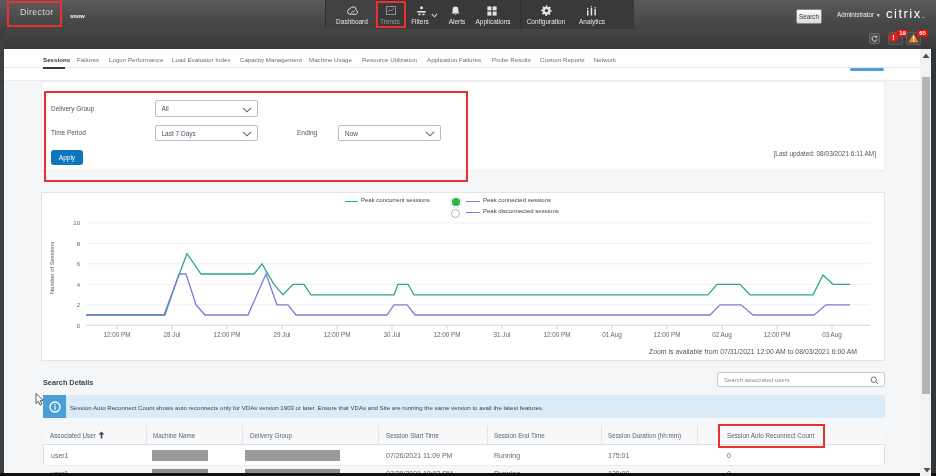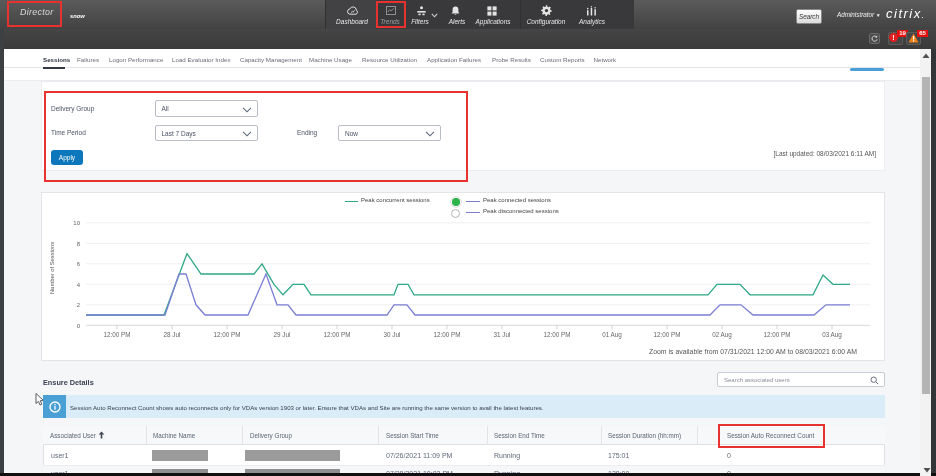--- a/index.html
+++ b/index.html
@@ -4,21 +4,21 @@
 <style>
   * { margin:0; padding:0; box-sizing:border-box; }
   html,body { width:936px; height:476px; overflow:hidden; }
   body { font-family:"Liberation Sans", sans-serif; position:relative; background:#f5f6f8; }
   .abs { position:absolute; white-space:nowrap; }
   .redbox { position:absolute; border:2.5px solid #e8322f; }
 </style>
 </head>
 <body>
 
-<div class="abs" id="navbar" style="left:0;top:0;width:936px;height:29px;background:linear-gradient(#5b5b5b,#424242);font-style:italic;">
+<div class="abs" id="navbar" style="left:0;top:0;width:936px;height:29px;background:linear-gradient(#5b5b5b,#424242);">
 
   <div class="abs" style="left:325px;top:0;width:309px;height:29px;background:#39393b;"></div>
   <div class="abs" style="left:325px;top:0;width:51px;height:29px;background:#424244;border-left:1px solid #313133;"></div>
   <div class="abs" style="left:520px;top:0;width:1px;height:29px;background:#303032;"></div>
 
   <div class="abs" style="left:20px;top:7px;font-size:8.9px;color:#d9d9d9;letter-spacing:0.3px;">Director</div>
   <div class="redbox" style="left:7px;top:1px;width:55px;height:26px;"></div>
   <div class="abs" style="left:70px;top:13px;font-size:5.8px;font-weight:bold;color:#fff;">snow</div>
 
   <div class="abs" style="left:336px;top:17.5px;width:32px;text-align:center;font-size:6.5px;color:#e8e8e8;">Dashboard</div>
@@ -207,21 +207,21 @@
   <polyline fill="none" stroke="#2da884" stroke-width="1.3" points="
     26,100 104,100 127,38.6 141,59 194,59 202,48.8 214,69.3 223,79.8 233,69.3 244,69.3 251,79.8
     334,79.8 338,69.3 348,69.3 354,79.8 648,79.8 657,69.3 680,69.3 690,79.8 753,79.8 763,60 773,69.3 790,69.3"></polyline>
 
   <polyline fill="none" stroke="#7b7fd4" stroke-width="1.3" points="
     26,100 105,100 119,59 126,59 136,89.8 145,100 188,100 206,59 217,89.8 228,89.8 236,100
     327,100 334,89.8 347,89.8 355,100 650,100 660,89.8 681,89.8 693,100 754,100 766,89.8 790,89.8"></polyline>
 </svg>
 <div class="abs" style="left:557px;top:348px;width:300px;text-align:right;font-size:6.9px;color:#555;">Zoom is available from 07/31/2021 12:00 AM to 08/03/2021 6:00 AM</div>
 
-<div class="abs" style="left:43px;top:378px;font-size:7.3px;font-weight:bold;color:#3b4354;">Ensure Details</div>
+<div class="abs" style="left:43px;top:378px;font-size:7.3px;font-weight:bold;color:#3b4354;">Search Details</div>
 <div class="abs" style="left:717px;top:372px;width:168px;height:15px;background:#fff;border:1px solid #c8ccd2;border-radius:2px;">
   <span class="abs" style="left:6px;top:4px;font-size:6px;color:#8a8f99;">Search associated users</span>
   <svg class="abs" style="right:5px;top:3px;" width="9" height="9" viewBox="0 0 9 9">
       <circle cx="3.7" cy="3.7" r="2.7" fill="none" stroke="#6a7080" stroke-width="1"></circle>
       <path d="M5.8 5.8 L8.2 8.2" stroke="#6a7080" stroke-width="1"></path>
     </svg>
 </div>
 
 <svg class="abs" style="left:35px;top:393px;" width="10" height="14" viewBox="0 0 10 14">
     <path d="M1 0.5 L1 10.5 L3.5 8.3 L5 12 L6.8 11.2 L5.3 7.7 L8.5 7.5 Z" fill="#fff" stroke="#333" stroke-width="0.8"></path>

